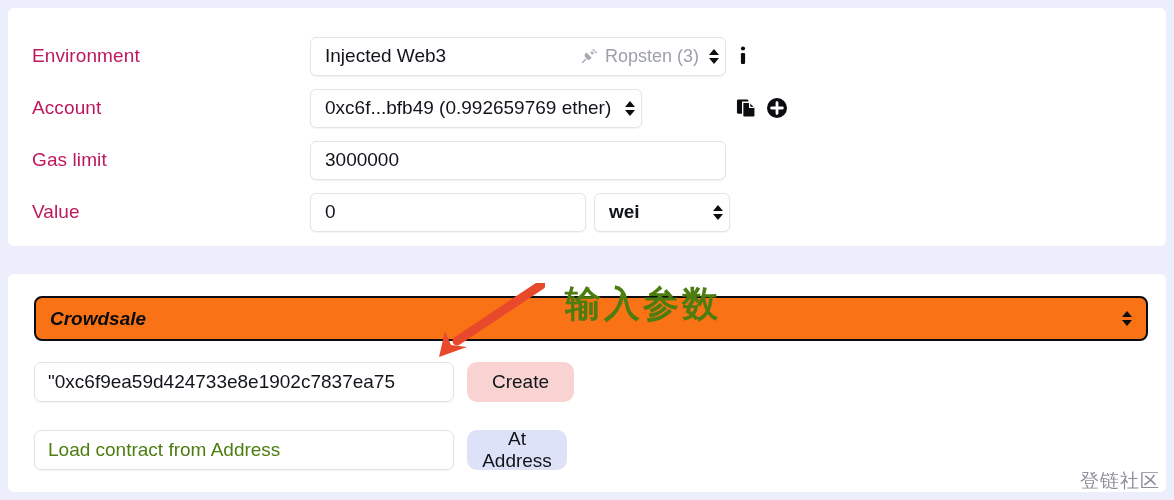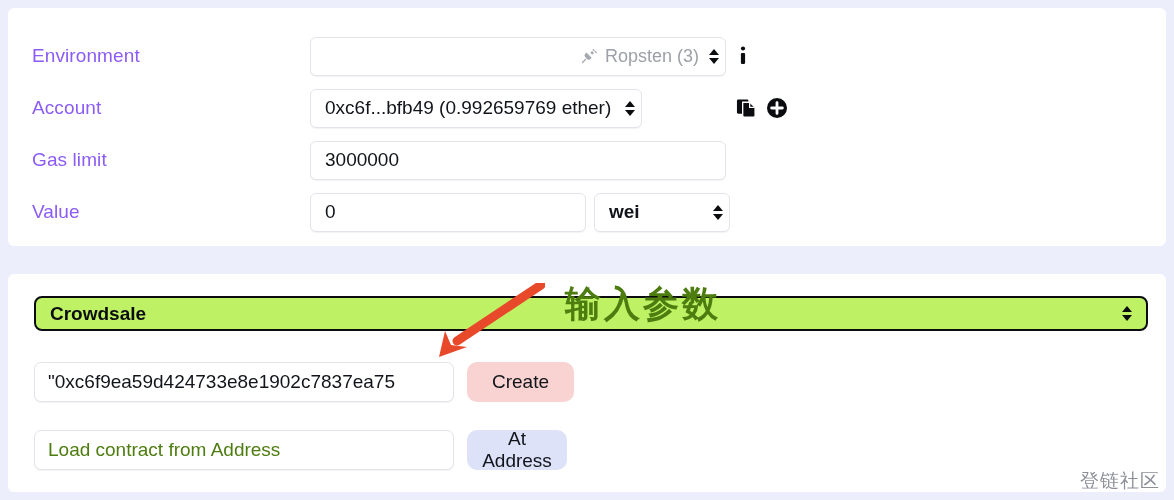--- a/index.html
+++ b/index.html
@@ -37,21 +37,21 @@
   }
   .row-environment { top: 28px; }
   .row-account     { top: 80px; }
   .row-gaslimit    { top: 132px; }
   .row-value       { top: 184px; }
 
   .row-label {
     position: absolute;
     left: 24px;
     font-size: 19px;
-    color: #8b5cf6;
+    color: #be185d;
     letter-spacing: 0.1px;
     white-space: nowrap;
   }
 
   .field {
     position: absolute;
     left: 302px;
     height: 39px;
     background: #ffffff;
     border: 1px solid #e2e4ea;
@@ -126,28 +126,29 @@
   .info-icon  { width: 14px; height: 22px; display:block; }
   .copy-icon  { width: 21px; height: 22px; display:block; }
   .plus-icon  { width: 22px; height: 22px; display:block; }
 
   
   .contract-select {
     position: absolute;
     left: 26px;
     top: 22px;
     width: 1114px;
-    height: 35px;
+    height: 45px;
     border: 2px solid #0b0c0f;
     border-radius: 8px;
-    background: #bef264;
+    background: #f97316;
     display: flex;
     align-items: center;
     justify-content: space-between;
     padding-right: 8px;
+    font-style: italic;
   }
   .contract-select .name {
     font-size: 19px;
     font-weight: bold;
     color: #0b0c0f;
     padding-left: 14px;
   }
 
   .ctrl-row {
     position: absolute;
@@ -226,20 +227,21 @@
   }
 </style>
 </head>
 <body>
 
 <div class="panel panel-top">
 
   <div class="row row-environment">
     <div class="row-label">Environment</div>
     <div class="field field-environment">
+      <span class="field-text">Injected Web3</span>
       <span class="net-wrap">
         <span>
           <svg class="plug-icon" viewBox="0 0 24 24" xmlns="http://www.w3.org/2000/svg">
             <path d="M7.5 9.2l1.4-1.4 6.3 6.3-1.4 1.4a3 3 0 01-4.2 0l-2.1-2.1a3 3 0 010-4.2z" fill="#a6a9b1"></path>
             <path d="M15.6 6.1l2.3 2.3-2 2-2.3-2.3z" fill="#a6a9b1"></path>
             <path d="M17.1 4.4l1 1M19.6 6.9l1 1M4.2 19.8l3.6-3.6" stroke="#a6a9b1" stroke-width="1.6" stroke-linecap="round" fill="none"></path>
           </svg>
         </span>
         <span class="net-name">Ropsten (3)</span>
       </span>

